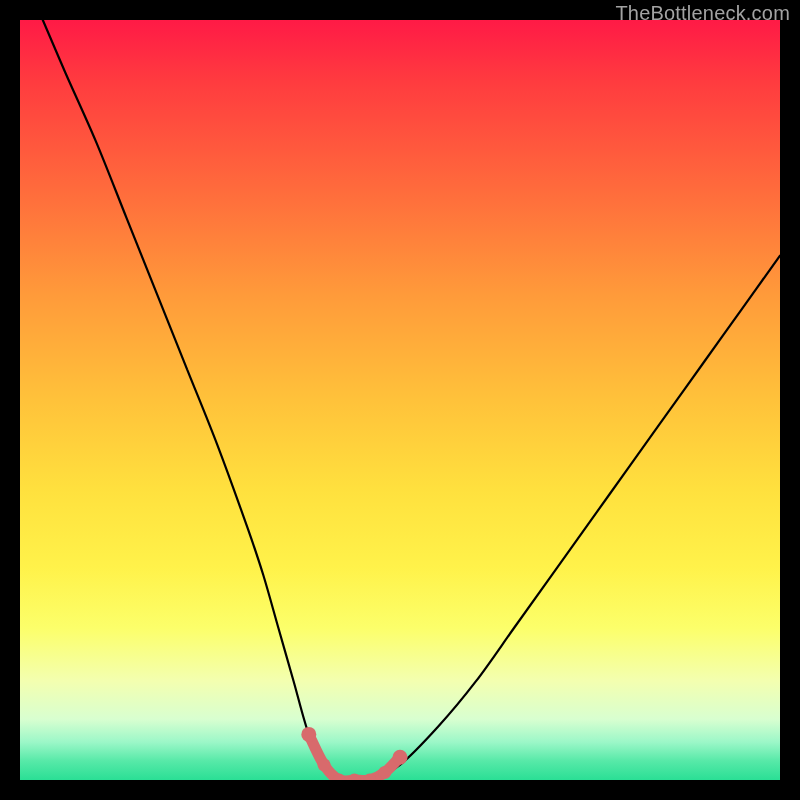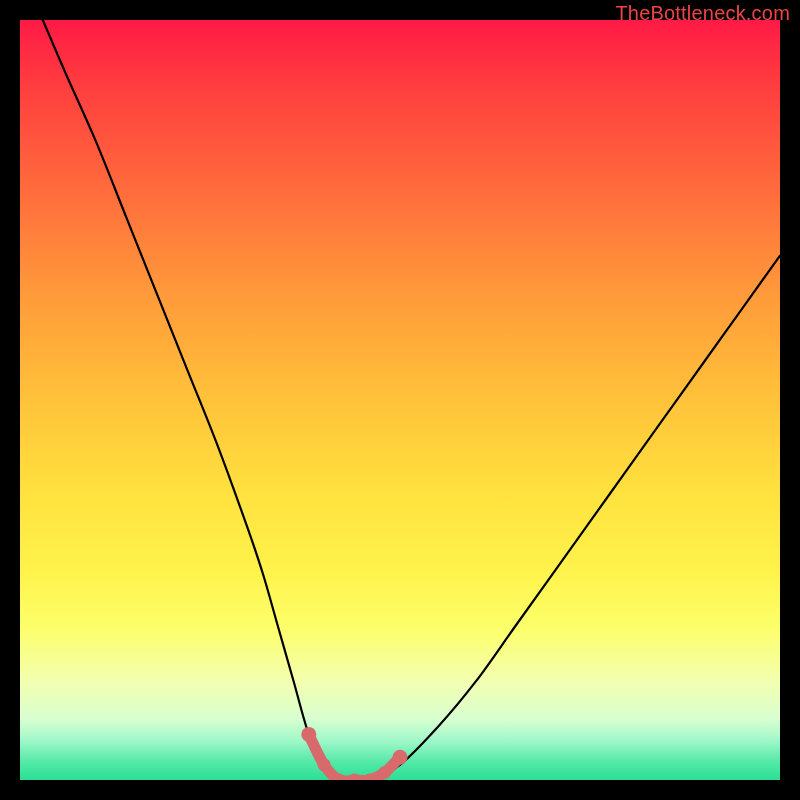--- a/index.html
+++ b/index.html
@@ -30,21 +30,21 @@
       #d8ffd0 92%,
       #9cf7c8 95%,
       #57e9a8 97.5%,
       #2adf95 100%
     );
   }
   .watermark {
     position: absolute;
     top: 2px;
     right: 10px;
-    color: #ef4444;
+    color: #a3a3a3;
     font-size: 20px;
     font-weight: 500;
     letter-spacing: 0.2px;
     user-select: none;
   }
   svg.plot {
     position: absolute;
     left: 20px;
     top: 20px;
     width: 760px;

